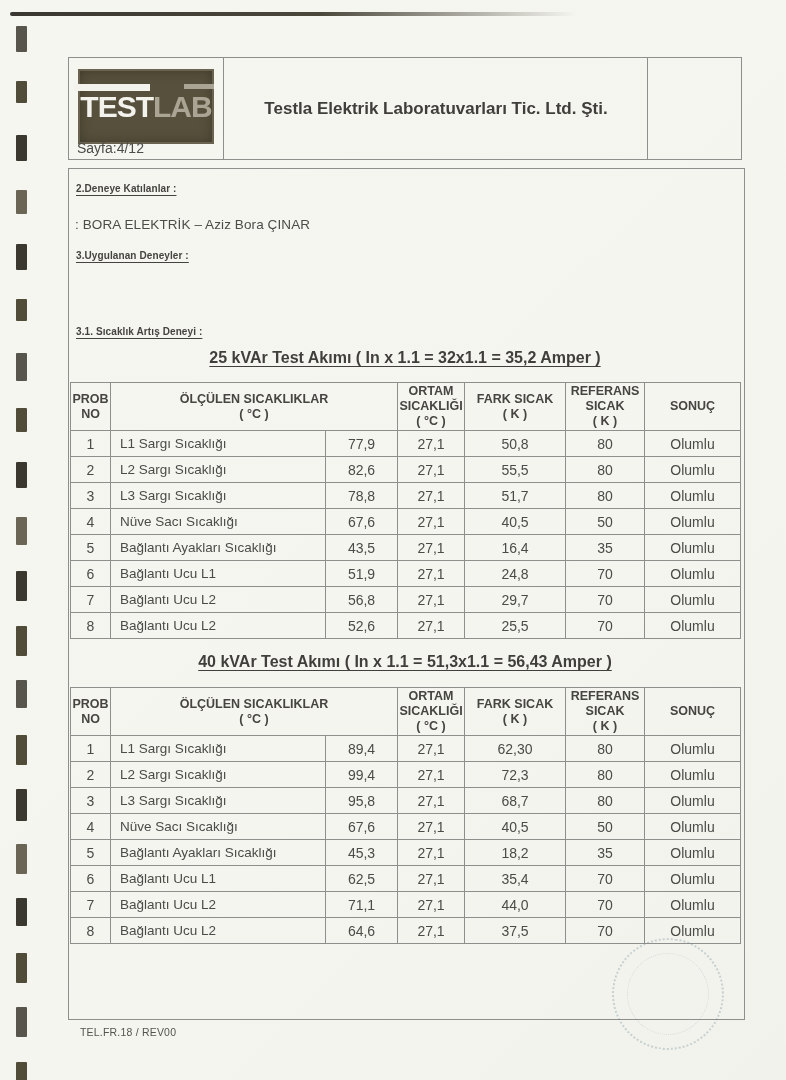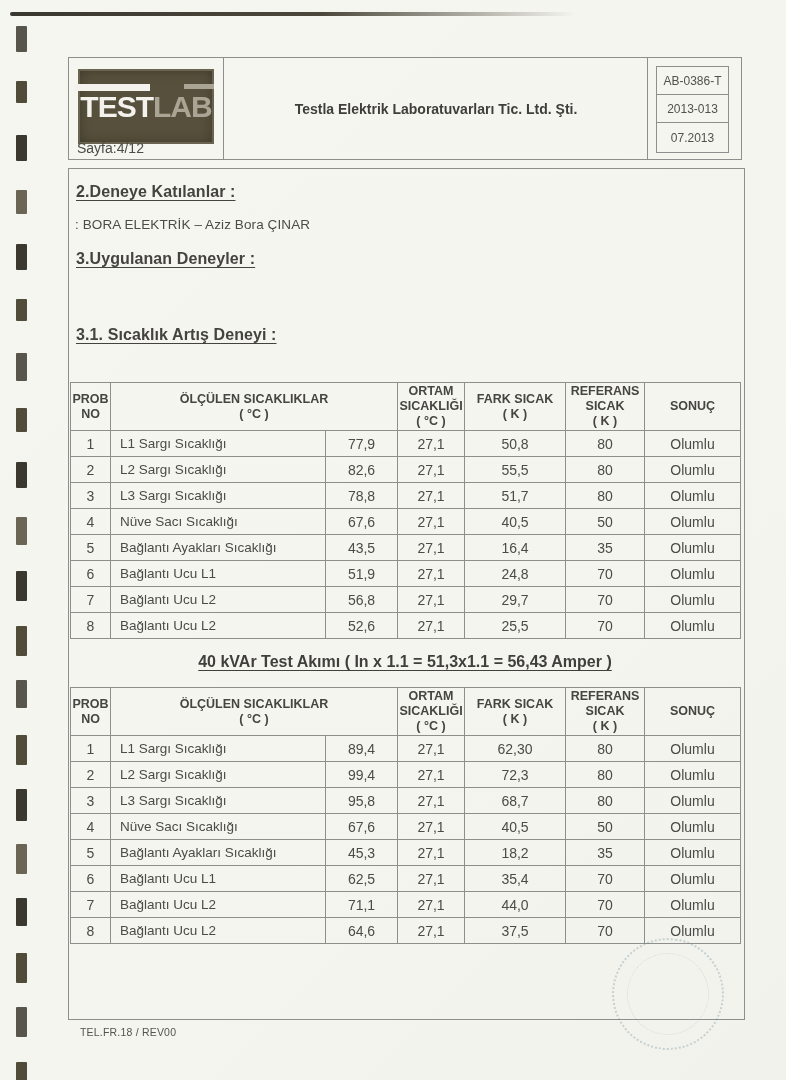--- a/index.html
+++ b/index.html
@@ -51,34 +51,34 @@
   }
   .logo-bar2{
     position:absolute;right:-2px;top:-8px;width:30px;height:5px;background:#a9a493;
   }
   .sayfa{
     position:absolute;left:8px;bottom:3px;font-size:14px;color:#4c4c48;text-align:center;
   }
   .company{
     position:absolute;left:155px;top:0;width:424px;height:100%;
     display:flex;align-items:center;justify-content:center;
-    font-weight:bold;font-size:14px;color:#3f3e3b;text-align:center;
+    font-weight:bold;font-size:17px;color:#3f3e3b;text-align:center;
   }
   .codes{
     position:absolute;left:587px;top:8px;width:73px;
     border:1px solid #8e8e8c;box-sizing:border-box;background:transparent;
   }
   .code-cell{
     height:27px;display:flex;align-items:center;justify-content:center;
     font-size:12px;color:#51514d;border-bottom:1px solid #8e8e8c;
   }
   .code-cell:last-child{border-bottom:none;height:29px;}
   
   .sec-head{
-    position:absolute;left:76px;font-weight:bold;font-size:16px;color:#44433f;
+    position:absolute;left:76px;font-weight:bold;font-size:10px;color:#44433f;
     text-decoration:underline;text-underline-offset:3px;letter-spacing:.1px;
   }
   .sec-body{position:absolute;left:75px;font-size:13.5px;color:#4c4c48;letter-spacing:.1px;}
   .tbl-title{
     position:absolute;left:70px;width:670px;text-align:center;
     font-weight:bold;font-size:16px;color:#403f3c;
     text-decoration:underline;text-underline-offset:3px;
   }
   
   table.report{
@@ -150,36 +150,32 @@
       <div class="logo-inner">
         <span class="logo-bar"></span>
         <span class="logo-bar2"></span>
         <span class="logo-test">TEST</span><span class="logo-lab">LAB</span>
       </div>
     </div>
     <div class="sayfa">Sayfa:4/12</div>
 
     <div class="company">Testla Elektrik Laboratuvarları Tic. Ltd. Şti.</div>
 
-    <div class="codes">
-      <div class="code-cell">AB-0386-T</div>
-      <div class="code-cell">2013-013</div>
-      <div class="code-cell">07.2013</div>
-    </div>
   </div>
 
   <div class="content-box"></div>
 
   <div class="sec-head" style="top:183px;">2.Deneye Katılanlar :</div>
   <div class="sec-body" style="top:217px;">: BORA ELEKTRİK – Aziz Bora ÇINAR</div>
 
   <div class="sec-head" style="top:250px;">3.Uygulanan Deneyler :</div>
 
   <div class="sec-head" style="top:326px;">3.1. Sıcaklık Artış Deneyi :</div>
 
+  <div class="tbl-title" style="top:349px;">25 kVAr Test Akımı ( In x 1.1 = 32x1.1 = 35,2 Amper )</div>
   <table class="report" style="top:382px;">
     <colgroup>
       <col style="width:40px">
         <col style="width:215px">
         <col style="width:72px">
       <col style="width:67px">
         <col style="width:101px">
         <col style="width:79px">
         <col style="width:96px">
     </colgroup>

